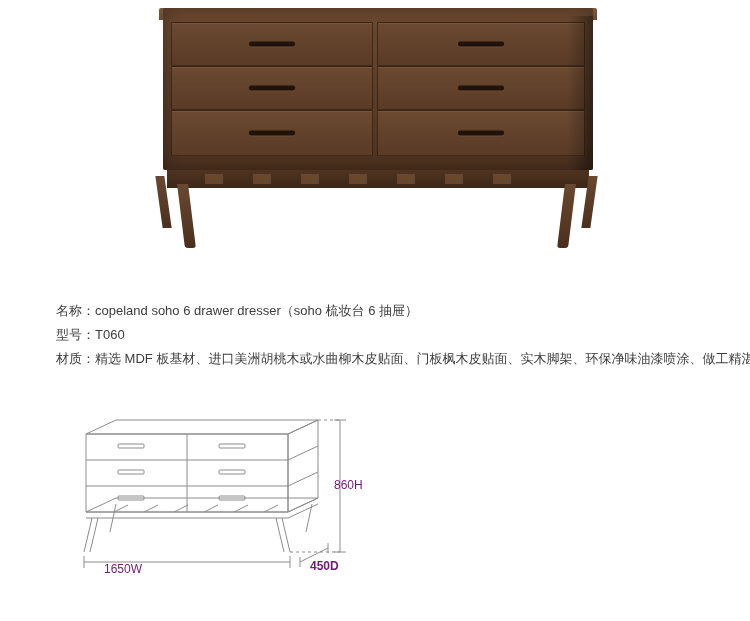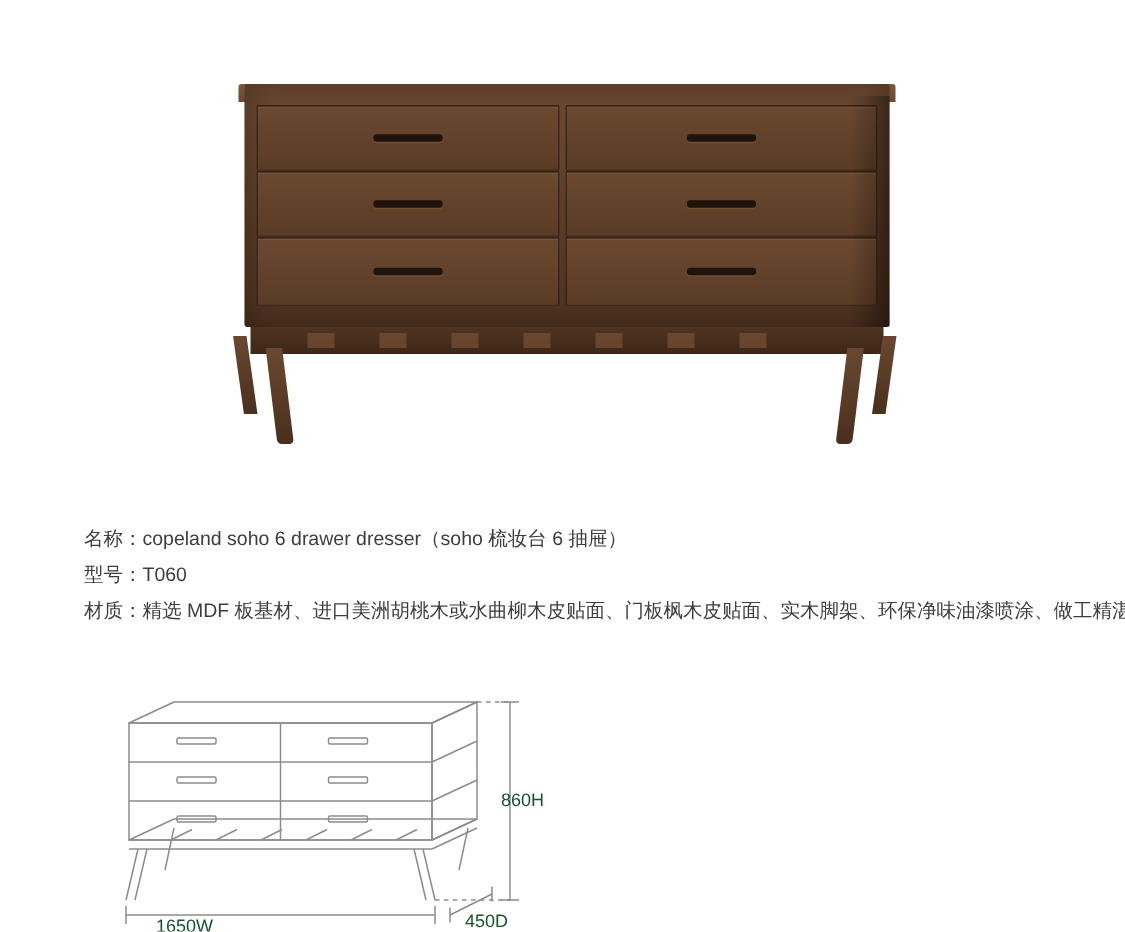--- a/index.html
+++ b/index.html
@@ -11,21 +11,20 @@
     width: 750px;
     height: 621px;
     font-family: "Liberation Sans", sans-serif;
     color: #3c3c3c;
     overflow: hidden;
   }
   .page {
     position: relative;
     width: 750px;
     height: 539px;
-    margin-top: 48px;
   }
 
   
   .photo-area {
     position: absolute;
     left: 0;
     top: 0;
     width: 750px;
     height: 268px;
     background: #ffffff;
@@ -150,24 +149,24 @@
   .drawing {
     position: absolute;
     left: 56px;
     top: 412px;
     width: 400px;
     height: 180px;
   }
   .dim-label {
     position: absolute;
     font-size: 12px;
-    color: #14532d;
+    color: #701a75;
   }
   .dim-width { left: 104px; top: 562px; }
-  .dim-depth { left: 310px; top: 559px; }
+  .dim-depth { left: 310px; top: 559px; font-weight: bold; }
   .dim-height { left: 334px; top: 478px; }
 </style>
 </head>
 <body>
 
 <div class="page">
 
   <div class="photo-area">
     <div class="dresser-photo">
       <div class="case-top"></div>

